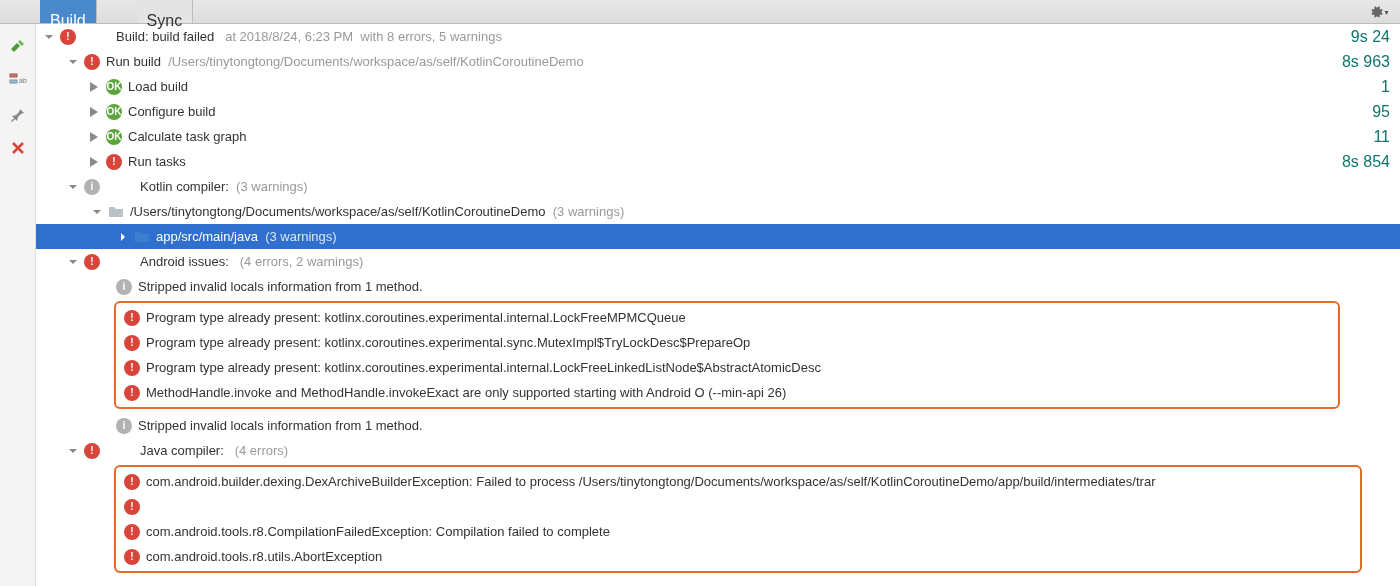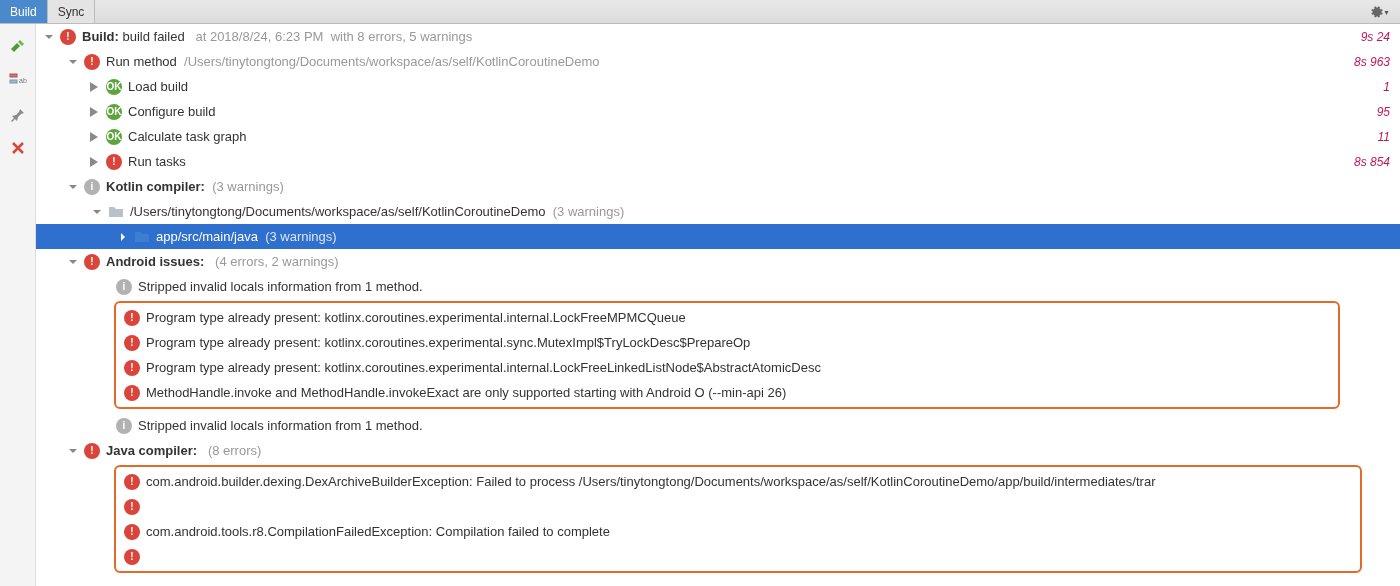--- a/index.html
+++ b/index.html
@@ -15,26 +15,27 @@
     
     .tabbar {
       height: 24px;
       background: linear-gradient(#e8e8e8, #dcdcdc);
       border-bottom: 1px solid #bbb;
       display: flex;
       align-items: stretch;
       position: relative;
     }
     .tab {
-      padding: 0 10px;
-      font-size: 12px;
+      padding: 9px 10px;
+      font-size: 16px;
       line-height: 24px;
       border-right: 1px solid #bbb;
       cursor: pointer;
       background: #e4e4e4;
+      margin-left: 40px;
     }
     .tab.active {
       background: #4a8acc;
       color: #fff;
       font-weight: 500;
     }
     .gear-btn {
       position: absolute;
       right: 4px; top: 0;
       height: 24px; width: 34px;
@@ -66,23 +67,22 @@
     .row {
       display: flex;
       align-items: center;
       height: 25px;
       white-space: nowrap;
       position: relative;
     }
     .row-right {
       position: absolute;
       right: 10px;
-      color: #be185d;
-      font-size: 12px;
-      font-style: italic;
+      color: #0f766e;
+      font-size: 16px;
     }
     .indent-0 { padding-left: 6px; }
     .indent-1 { padding-left: 30px; }
     .indent-2 { padding-left: 54px; }
     .indent-3 { padding-left: 80px; }
     .chev {
       width: 14px; height: 14px;
       display: inline-flex; align-items: center; justify-content: center;
       color: #888; margin-right: 4px;
       flex-shrink:0;
@@ -91,21 +91,21 @@
     .ic-error { background:#d9453a; color:#fff; font-weight:bold; font-size:10px; }
     .ic-ok { background:#5ca53b; color:#fff; font-weight:bold; font-size:10px; }
     .ic-info { background:#b2b2b2; color:#fff; font-weight:bold; font-size:10px; }
     .play {
       width: 0; height: 0;
       border-top: 5px solid transparent;
       border-bottom: 5px solid transparent;
       border-left: 8px solid #8a8a8a;
       display:inline-block; margin-right:8px;
     }
-    .bold { font-weight: 700; }
+    .bold { font-weight: 400; margin-left: 34px; }
     .gray { color: #999; }
     .row.selected { background:#2f6fcd; color:#fff; }
     .row.selected .gray { color:#dbe6f5; }
     .row.selected .chev svg path { fill:#fff !important; }
     .box {
       border: 2px solid #e56a2a;
       border-radius: 6px;
       margin: 2px 60px 4px 78px;
       padding: 2px 0;
     }
@@ -168,21 +168,21 @@
     <span class="row-right">9s 24</span>
   </div>
 
   <div class="row indent-1">
     <span class="chev">
         <svg width="10" height="10" viewBox="0 0 10 10">
           <path fill="#888" d="M1 3l4 4 4-4z"></path>
         </svg>
       </span>
     <span class="ic ic-error">!</span>
-    <span>Run method</span>&nbsp;&nbsp;
+    <span>Run build</span>&nbsp;&nbsp;
     <span class="gray">/Users/tinytongtong/Documents/workspace/as/self/KotlinCoroutineDemo</span>
     <span class="row-right">8s 963</span>
   </div>
 
   <div class="row indent-2">
     <span class="play"></span>
     <span class="ic ic-ok">OK</span>
     <span>Load build</span>
     <span class="row-right">1</span>
   </div>
@@ -286,33 +286,34 @@
   </div>
 
   <div class="row indent-1">
     <span class="chev">
         <svg width="10" height="10" viewBox="0 0 10 10">
           <path fill="#888" d="M1 3l4 4 4-4z"></path>
         </svg>
       </span>
     <span class="ic ic-error">!</span>
     <span class="bold">Java compiler:</span>
-    &nbsp;&nbsp;&nbsp;<span class="gray">(8 errors)</span>
+    &nbsp;&nbsp;&nbsp;<span class="gray">(4 errors)</span>
   </div>
 
   <div class="box" style="margin-right:38px;">
     <div class="row">
         <span class="ic ic-error">!</span>
         <span>com.android.builder.dexing.DexArchiveBuilderException: Failed to process /Users/tinytongtong/Documents/workspace/as/self/KotlinCoroutineDemo/app/build/intermediates/trar</span>
       </div>
     <div class="row">
         <span class="ic ic-error">!</span>
       </div>
     <div class="row">
         <span class="ic ic-error">!</span>
         <span>com.android.tools.r8.CompilationFailedException: Compilation failed to complete</span>
       </div>
     <div class="row">
         <span class="ic ic-error">!</span>
+        <span>com.android.tools.r8.utils.AbortException</span>
       </div>
   </div>
 
 </div>
 
 </body></html>

